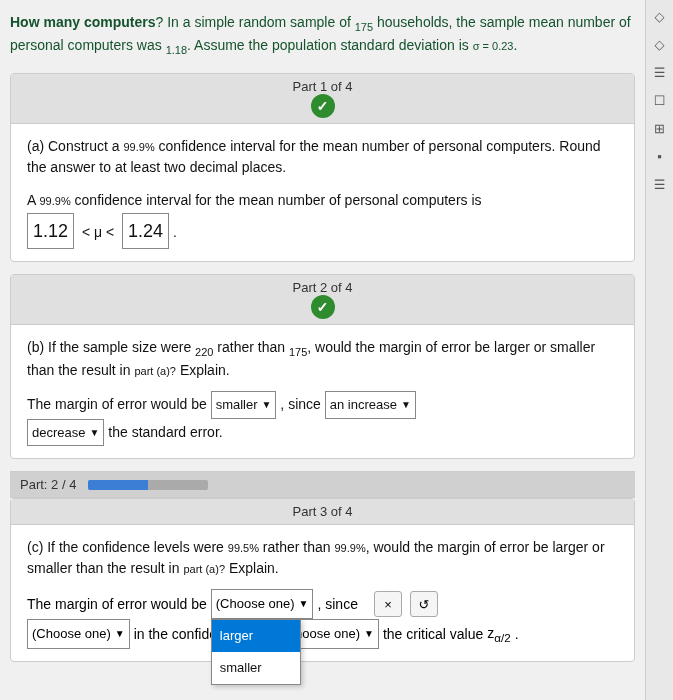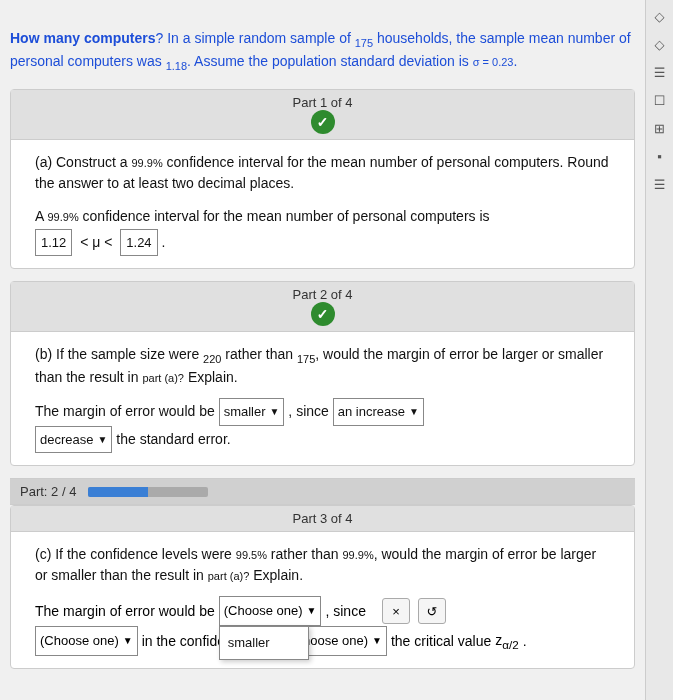--- a/index.html
+++ b/index.html
@@ -33,22 +33,21 @@
       align-items: center;
       justify-content: center;
       color: #555;
       font-size: 13px;
       cursor: pointer;
     }
     .question-header {
       font-size: 14px;
       line-height: 1.5;
       margin-bottom: 14px;
-      color: #1d4ed8;
-      margin-top: 16px;
+      color: #14532d;
     }
     .question-header strong {
       font-weight: bold;
     }
     .part-card {
       background: #fff;
       border: 1px solid #ccc;
       border-radius: 4px;
       margin-bottom: 12px;
       padding: 0;
@@ -70,41 +69,41 @@
       background: #2e8b2e;
       border-radius: 50%;
       display: flex;
       align-items: center;
       justify-content: center;
       color: white;
       font-size: 14px;
       font-weight: bold;
     }
     .part-body {
-      padding: 12px 24px;
+      padding: 12px 16px;
     }
     .part-question {
       font-size: 14px;
       line-height: 1.5;
       margin-bottom: 10px;
       color: #111;
     }
     .part-answer {
       font-size: 14px;
       line-height: 1.8;
       color: #111;
     }
     .inline-box {
       display: inline-block;
       border: 1px solid #888;
       padding: 1px 5px;
       min-width: 36px;
       text-align: center;
       background: #fff;
-      font-size: 13px;
+      font-size: 18px;
     }
     .dropdown-inline {
       display: inline-flex;
       align-items: center;
       border: 1px solid #888;
       background: #fff;
       padding: 1px 4px;
       font-size: 13px;
       cursor: pointer;
       min-width: 60px;
@@ -265,20 +264,21 @@
       <div class="part-c-answer">
         <div style="display:flex; align-items:center; flex-wrap:wrap; gap:4px; line-height:2;">
           <span>The margin of error would be</span>
 
           <div class="dropdown-container">
             <span class="dropdown-inline" style="min-width:90px;">
               <span>(Choose one)</span>
               <span class="arrow">▼</span>
             </span>
             <div class="dropdown-menu">
+              <div class="dropdown-menu-item highlighted">larger</div>
               <div class="dropdown-menu-item">smaller</div>
             </div>
           </div>
           <span>, since</span>
 
           <div class="action-buttons">
             <button class="action-btn">×</button>
             <button class="action-btn">↺</button>
           </div>
         </div>

